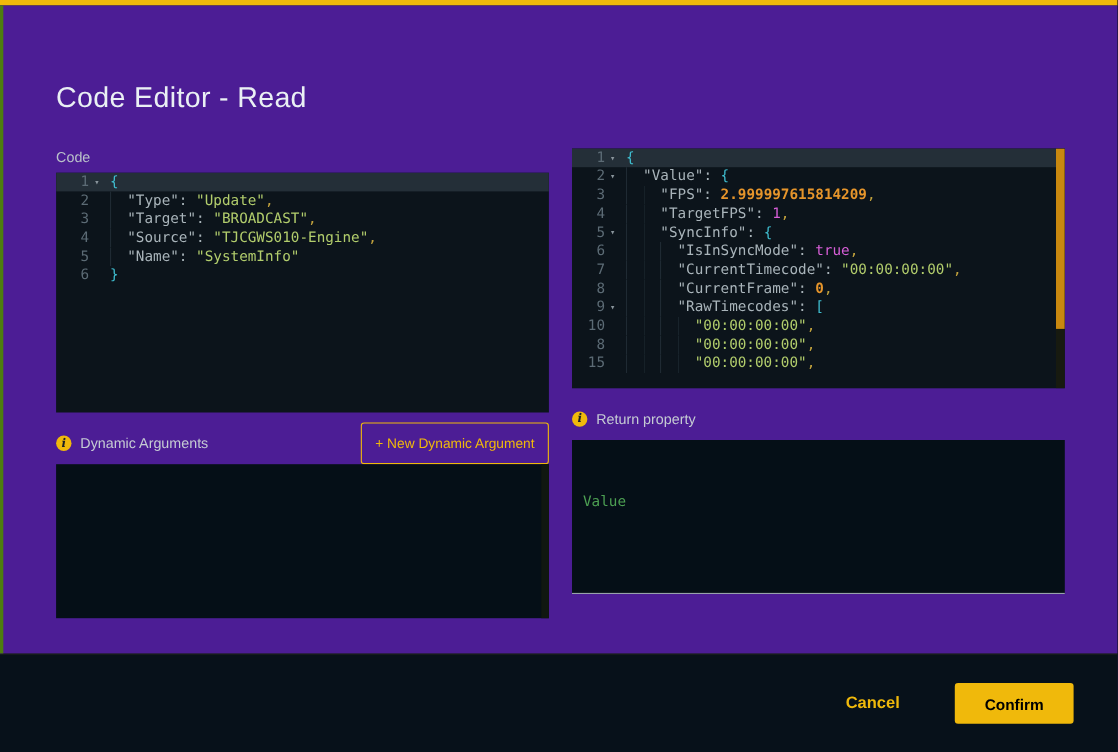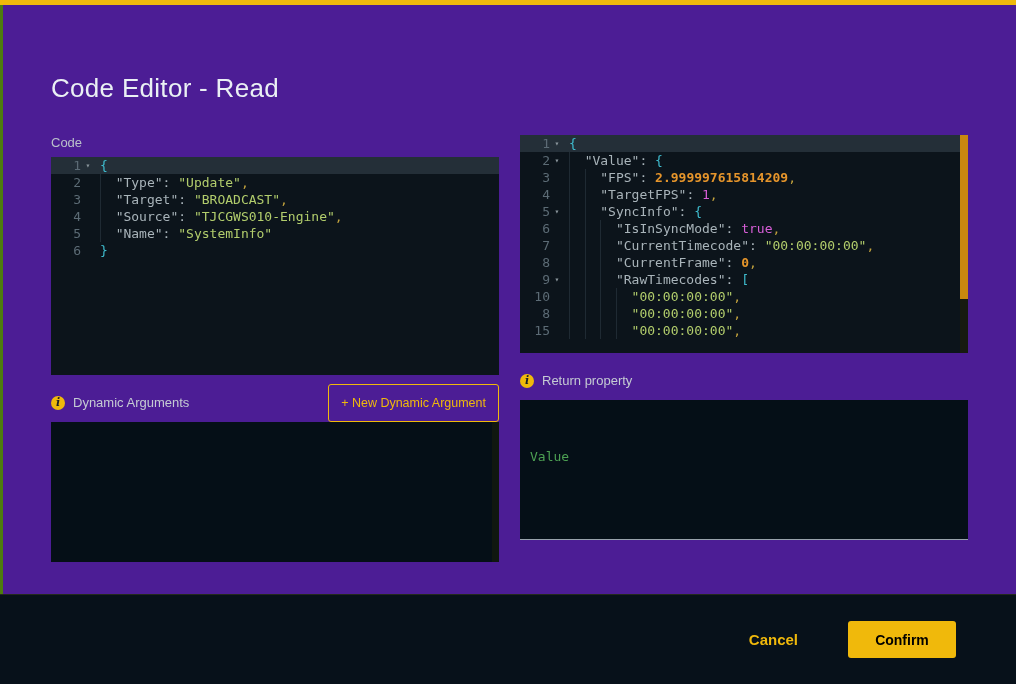--- a/index.html
+++ b/index.html
@@ -53,21 +53,21 @@
   
   .panel { margin-top:6px; height:140px; background:#050f17; position:relative; }
   .panel .strip { position:absolute; top:0; right:0; bottom:0; width:7px; background:#101710; }
   .return-panel { border-bottom:1px solid #98a2ab; }
   .return-text { position:absolute; top:11px; left:10px; font-family:"DejaVu Sans Mono", monospace;
                  font-size:13px; color:#4da053;margin-top:38px; }
 
   
   .footer { flex:none; height:90px; background:#07111a; border-top:1px solid #23291d;
             display:flex; align-items:center; justify-content:flex-end;
-            padding-right:60px; gap:50px; }
+            padding-right:40px; gap:50px; }
   .cancel-btn { background:none; border:none; color:#f0b90b; font-size:15px; font-weight:bold;
                 font-family:"Liberation Sans", sans-serif; cursor:pointer; }
   .confirm-btn { width:108px; height:37px; background:#f0b90b; border:none; border-radius:3px;
                  color:#000000; font-size:14px; font-weight:bold;
                  font-family:"Liberation Sans", sans-serif; cursor:pointer; }
 </style>
 </head>
 <body>
 
 <div class="app">

